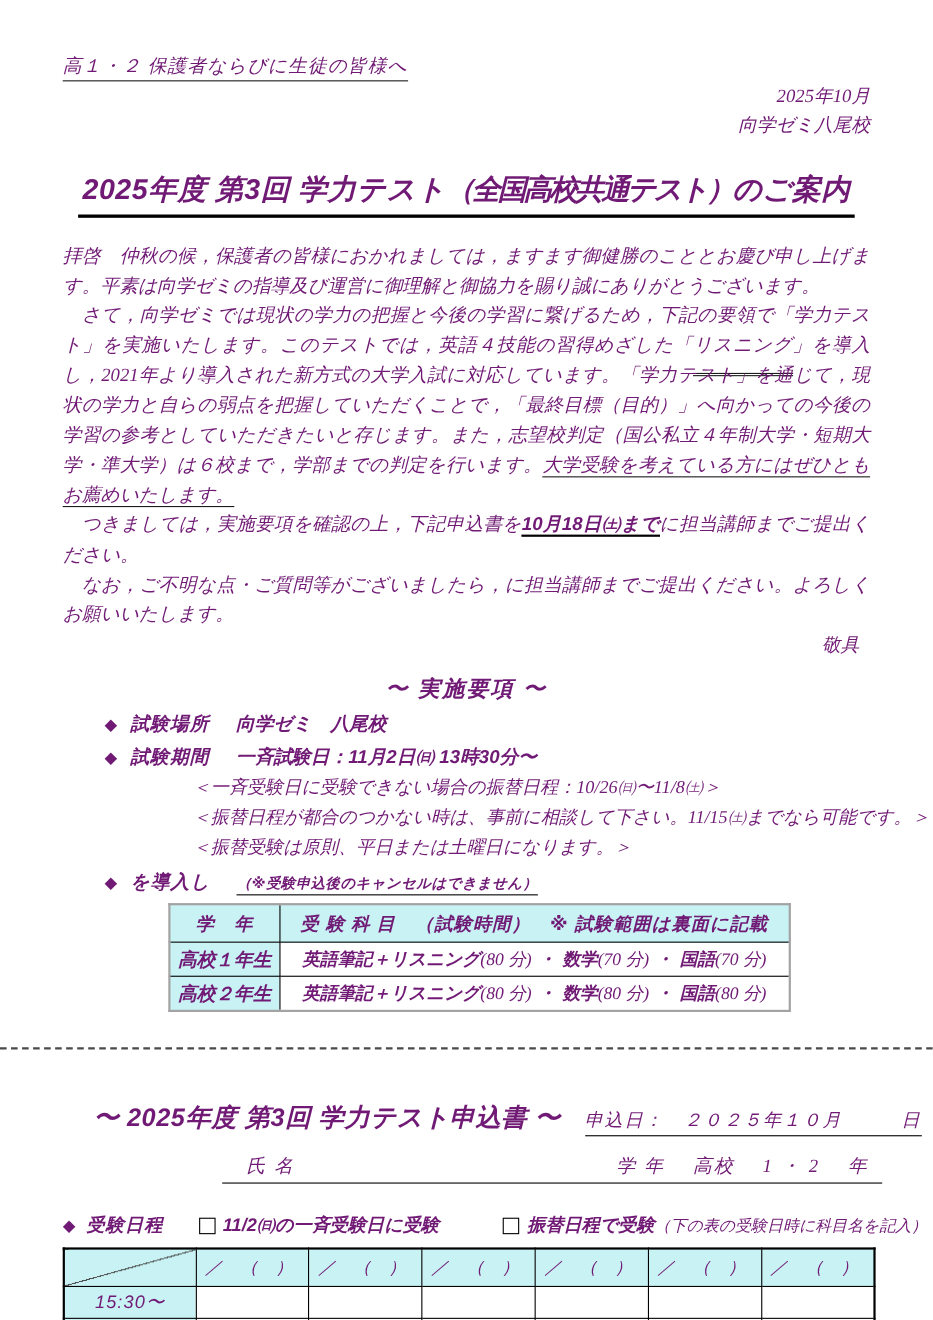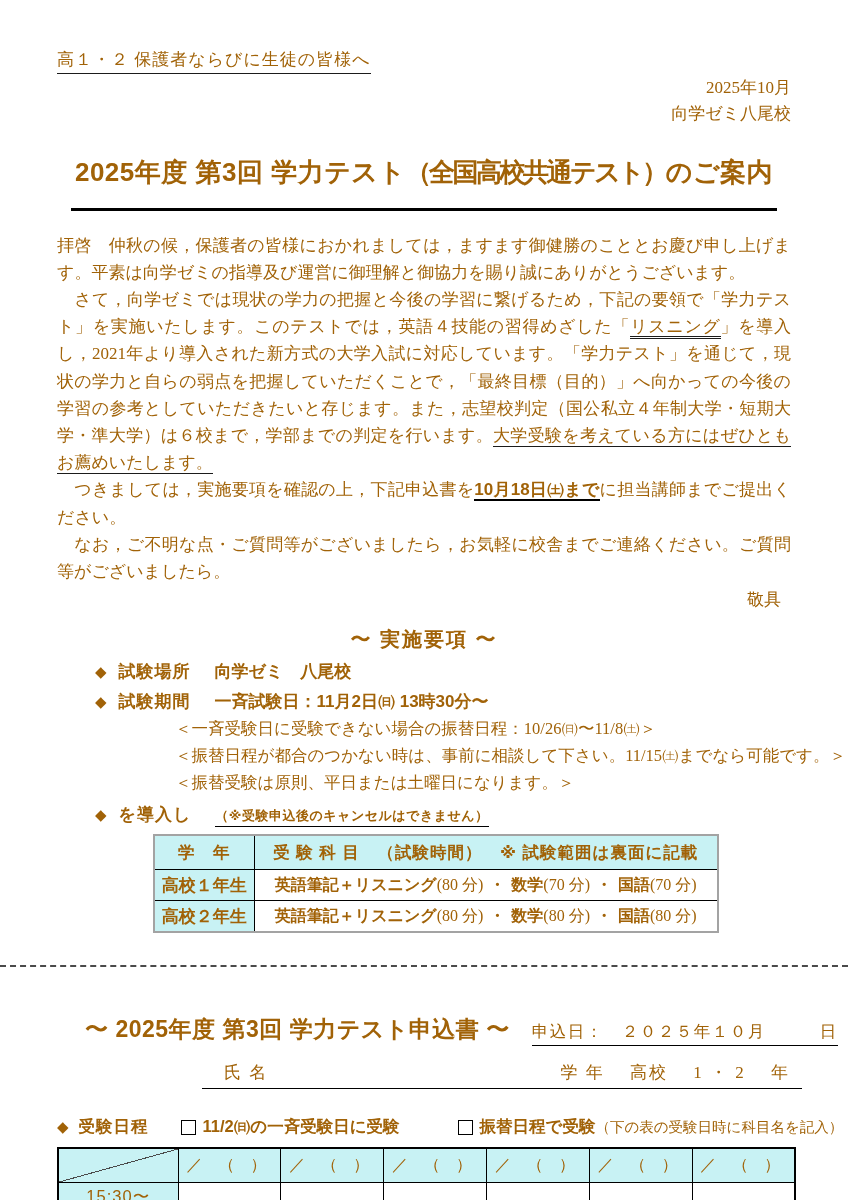--- a/index.html
+++ b/index.html
@@ -1,43 +1,43 @@
 <!DOCTYPE html>
 <html lang="ja"><head>
 <meta charset="utf-8">
 <style>
   html,body{margin:0;padding:0;background:#ffffff;}
   body{width:848px;height:1200px;overflow:hidden;}
   .page{
     box-sizing:border-box;width:848px;height:1024px;
     padding:48px 57px 0 57px;position:relative;
     font-family:"Liberation Serif","DejaVu Serif",serif;
-    color:#a16207;background:#ffffff;
+    color:#701a75;background:#ffffff;font-style:italic;
   }
   .sans{font-family:"Liberation Sans","DejaVu Sans",sans-serif;}
 
   
   .doc-header{display:flex;justify-content:space-between;align-items:flex-start;font-size:17px;}
   .recipient{border-bottom:1.5px solid #1b1b1b;padding-bottom:2px;letter-spacing:1px;}
   .right-block{text-align:right;line-height:1.55;margin-top:27px;}
 
   
   .title-wrap{text-align:center;margin-top:27px;}
   .main-title{
     display:inline-block;font-family:"Liberation Sans","DejaVu Sans",sans-serif;
     font-weight:bold;font-size:26px;letter-spacing:.5px;
-    border-bottom:3px solid #000;padding:0 4px 18px 4px;white-space:nowrap;
+    border-bottom:3px solid #000;padding:0 4px 5px 4px;white-space:nowrap;
   }
   .title-paren{letter-spacing:-2.5px;}
 
   
   .body-text{margin-top:21px;font-size:17px;line-height:1.6;text-align:justify;}
   .body-text p{margin:0;}
   .u-solid{border-bottom:1.5px solid #1b1b1b;padding-bottom:1px;}
-  .u-wavy{border-bottom:3px double #1b1b1b;padding-bottom:0;}
+  .u-wavy{border-bottom:3px double #1b1b1b;padding-bottom:16px;}
   .u-bold{font-family:"Liberation Sans","DejaVu Sans",sans-serif;font-weight:bold;border-bottom:2px solid #000;}
   .closing{text-align:right;padding-right:10px;margin-top:3px;font-size:17px;}
 
   
   .outline-heading{text-align:center;font-weight:bold;font-size:20px;margin-top:15px;letter-spacing:2px;}
   .outline-item{display:flex;align-items:baseline;margin:7px 0 0 38px;font-weight:bold;font-size:17px;white-space:nowrap;}
   .outline-item .diamond{margin-right:12px;font-size:15px;}
   .outline-item .label{letter-spacing:1px;margin-right:24px;}
   .period-notes{margin:3px 0 0 118px;font-size:16.5px;line-height:1.62;}
   .period-notes div{white-space:nowrap;}
@@ -106,21 +106,21 @@
   </div>
 
   <div class="title-wrap">
     <span class="main-title"><span>2025年度 第3回 学力テスト</span><span class="title-paren">（全国高校共通テスト）</span><span>のご案内</span></span>
   </div>
 
   <div class="body-text">
     <p>拝啓　仲秋の候，保護者の皆様におかれましては，ますます御健勝のこととお慶び申し上げます。平素は向学ゼミの指導及び運営に御理解と御協力を賜り誠にありがとうございます。</p>
     <p><span>　さて，向学ゼミでは現状の学力の把握と今後の学習に繋げるため，下記の要領で「学力テスト」を実施いたします。このテストでは，英語４技能の習得めざした「</span><span class="u-wavy">リスニング</span><span>」を導入し，2021年より導入された新方式の大学入試に対応しています。「学力テスト」を通じて，現状の学力と自らの弱点を把握していただくことで，「最終目標（目的）」へ向かっての今後の学習の参考としていただきたいと存じます。また，志望校判定（国公私立４年制大学・短期大学・準大学）は６校まで，学部までの判定を行います。</span><span class="u-solid">大学受験を考えている方にはぜひともお薦めいたします。</span></p>
     <p><span>　つきましては，実施要項を確認の上，下記申込書を</span><span class="u-bold">10月18日㈯まで</span><span>に担当講師までご提出ください。</span></p>
-    <p>　なお，ご不明な点・ご質問等がございましたら，お気軽に校舎までご連絡ください。ご質問等がございましたら。</p>
+    <p>　なお，ご不明な点・ご質問等がございましたら，に担当講師までご提出ください。よろしくお願いいたします。</p>
   </div>
   <div class="closing">敬具</div>
 
   <div class="outline-heading sans">〜 実施要項 〜</div>
 
   <div class="outline-item sans">
     <span class="diamond">◆</span>
     <span class="label">試験場所</span>
     <span>向学ゼミ　八尾校</span>
   </div>

